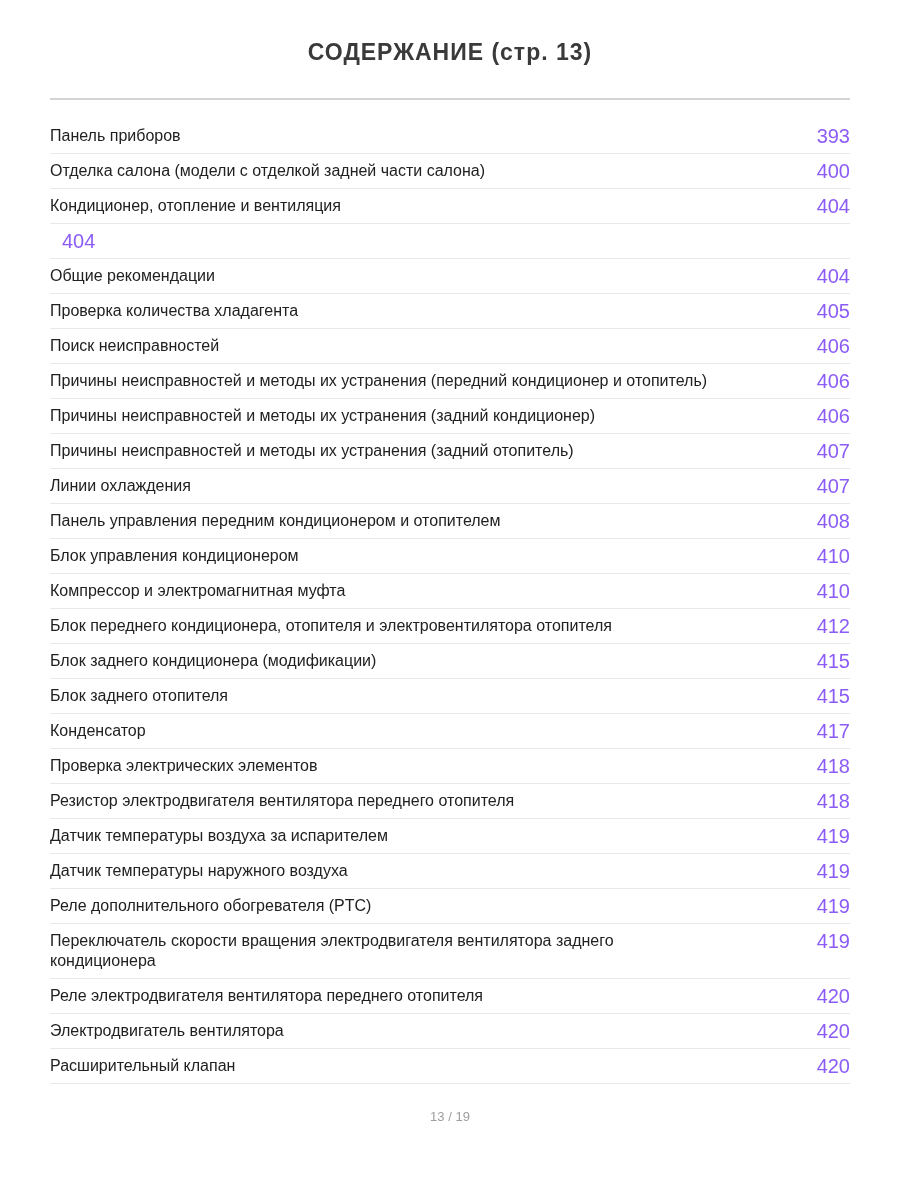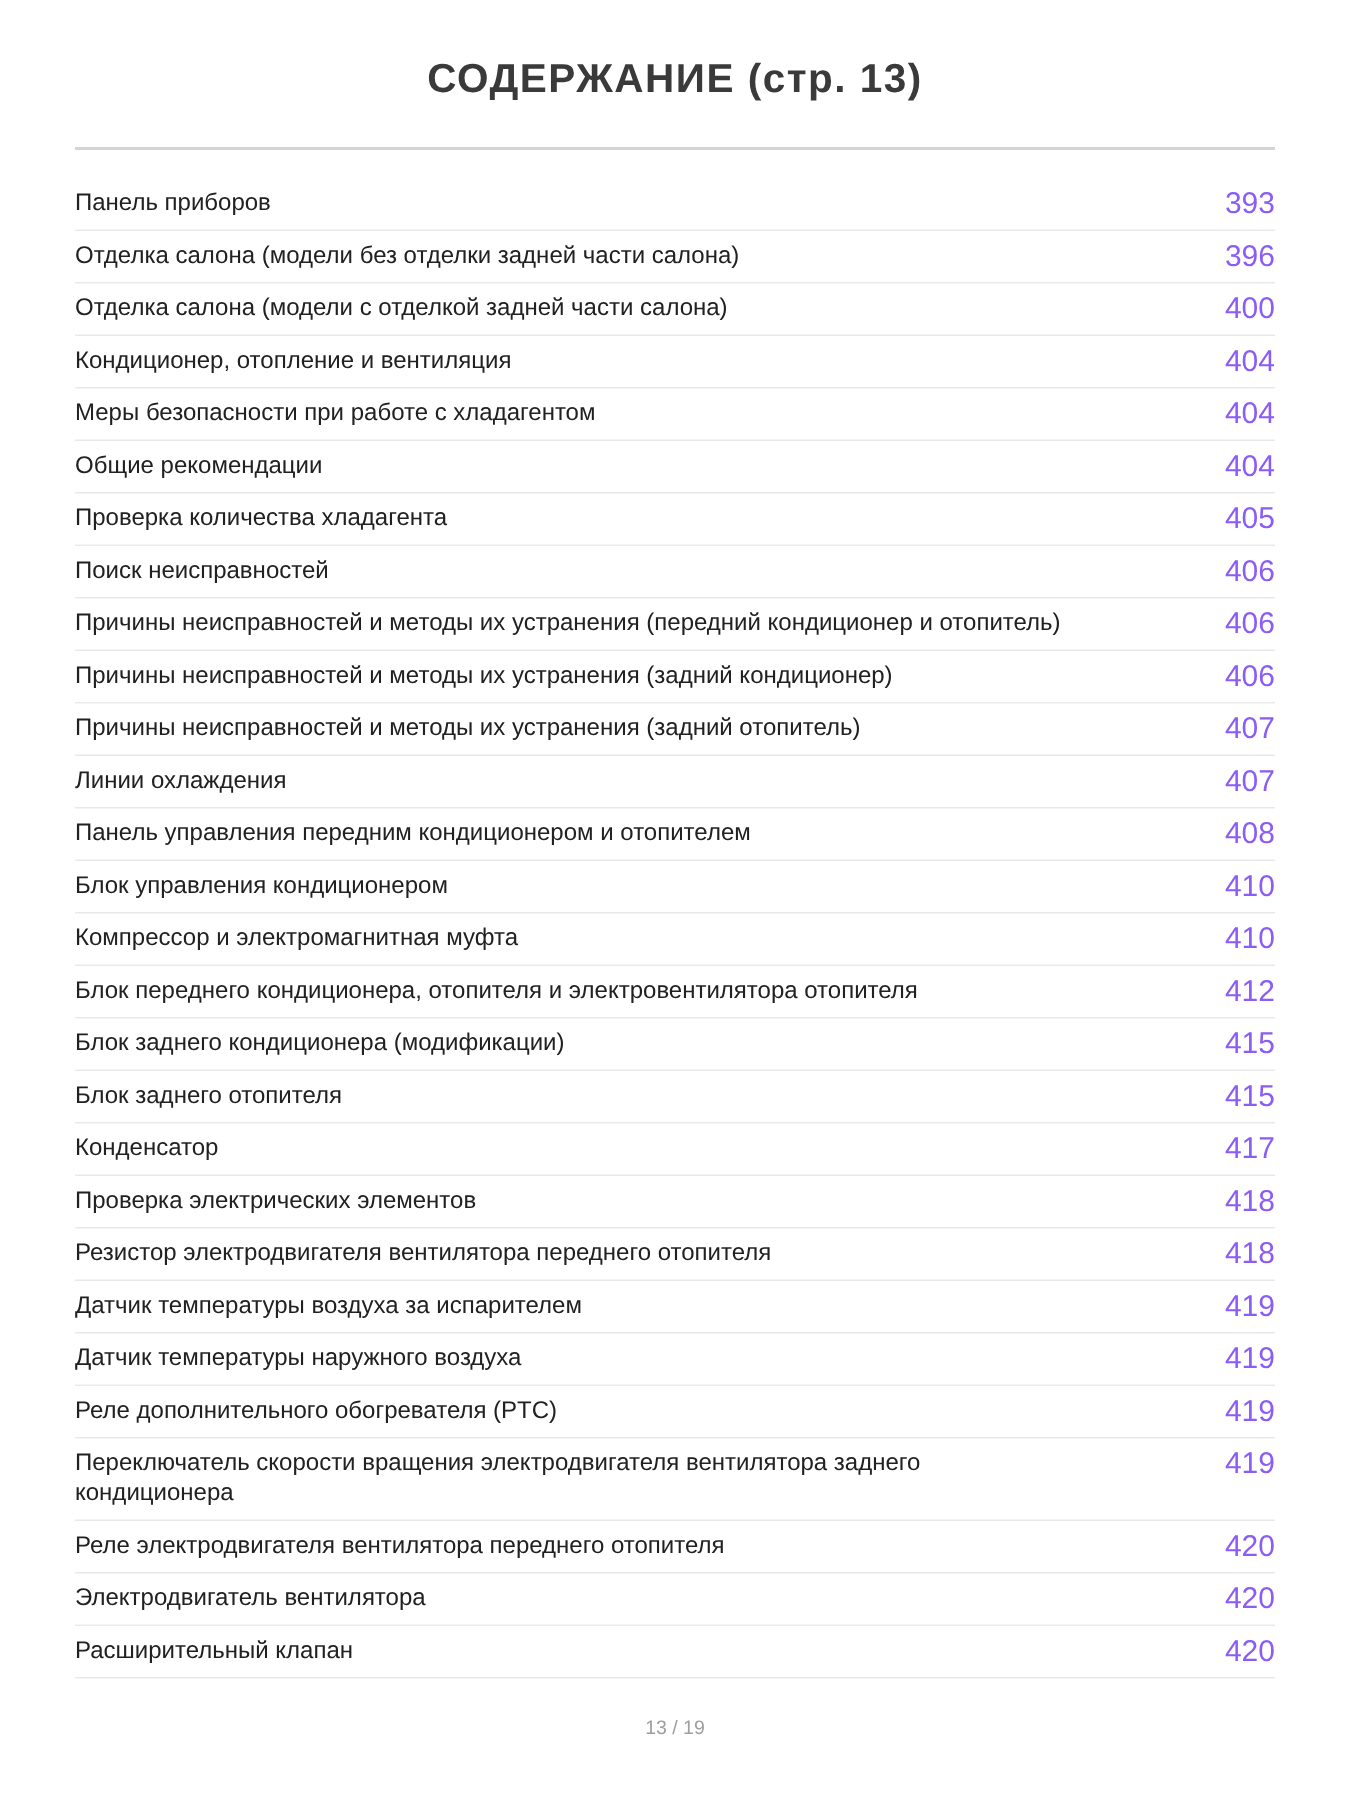--- a/index.html
+++ b/index.html
@@ -12,21 +12,21 @@
     height: 1200px;
     overflow: hidden;
     position: relative;
   }
   .page {
     padding: 0 50px;
   }
   .title {
     margin-top: 38px;
     text-align: center;
-    font-size: 27px;
+    font-size: 23px;
     line-height: 28px;
     font-weight: 700;
     letter-spacing: 1px;
     color: #3a3a3a;
   }
   .header-divider {
     margin-top: 32px;
     border: none;
     border-top: 2px solid #d4d4d4;
   }
@@ -69,37 +69,32 @@
 
 <div class="page">
   <h1 class="title">СОДЕРЖАНИЕ (стр. 13)</h1>
   <hr class="header-divider">
   <div class="toc" id="toc-list">
   <div class="row">
     <span class="row-label">Панель приборов</span>
     <span class="row-page">393</span>
   </div>
 
-  <div class="row">
-    <span class="row-label">Отделка салона (модели без отделки задней части салона)</span>
-    <span class="row-page">396</span>
-  </div>
 
   <div class="row">
     <span class="row-label">Отделка салона (модели с отделкой задней части салона)</span>
     <span class="row-page">400</span>
   </div>
 
   <div class="row">
     <span class="row-label">Кондиционер, отопление и вентиляция</span>
     <span class="row-page">404</span>
   </div>
 
   <div class="row">
-    <span class="row-label">Меры безопасности при работе с хладагентом</span>
     <span class="row-page">404</span>
   </div>
 
   <div class="row">
     <span class="row-label">Общие рекомендации</span>
     <span class="row-page">404</span>
   </div>
 
   <div class="row">
     <span class="row-label">Проверка количества хладагента</span>

